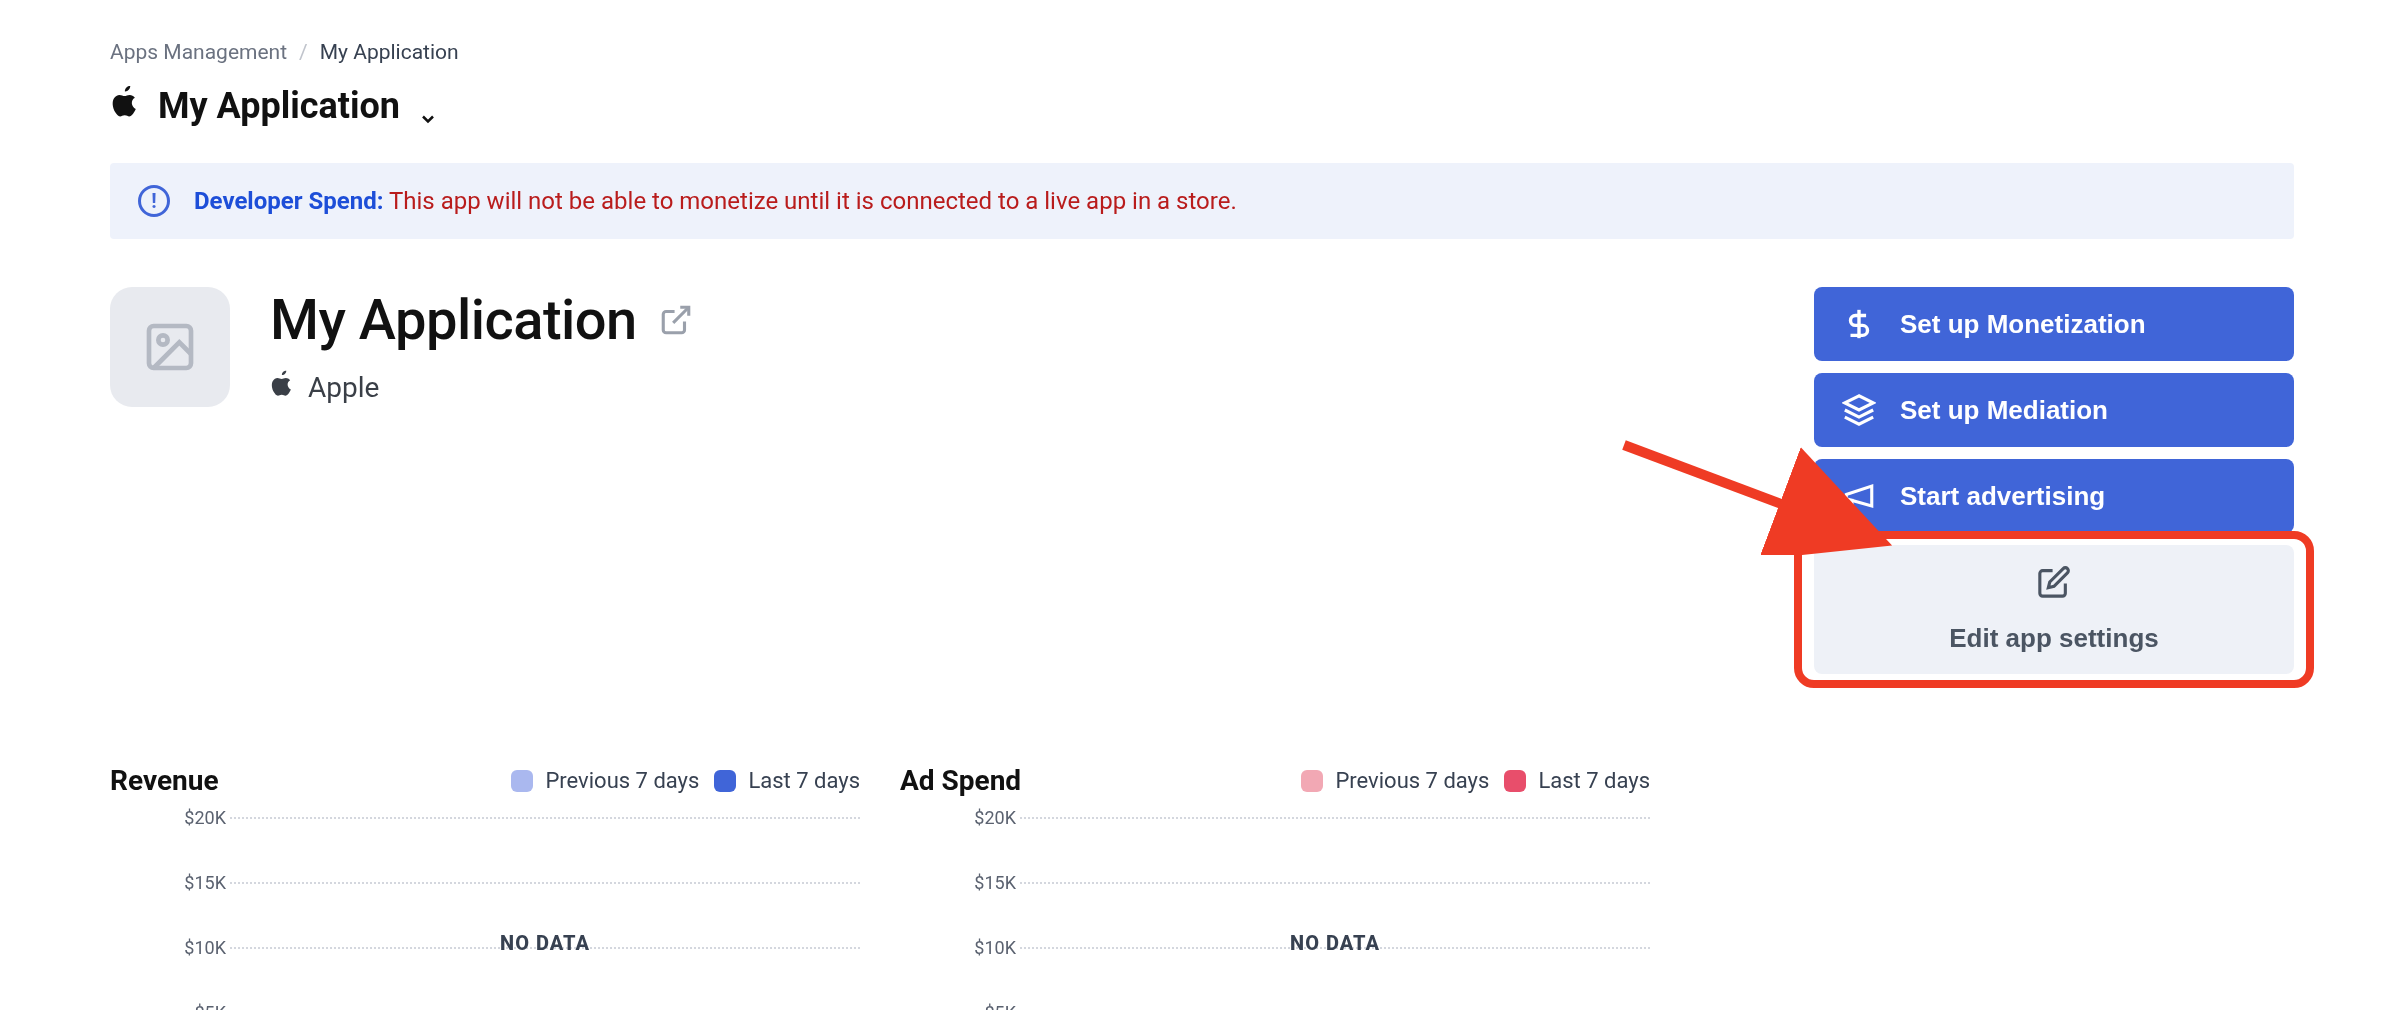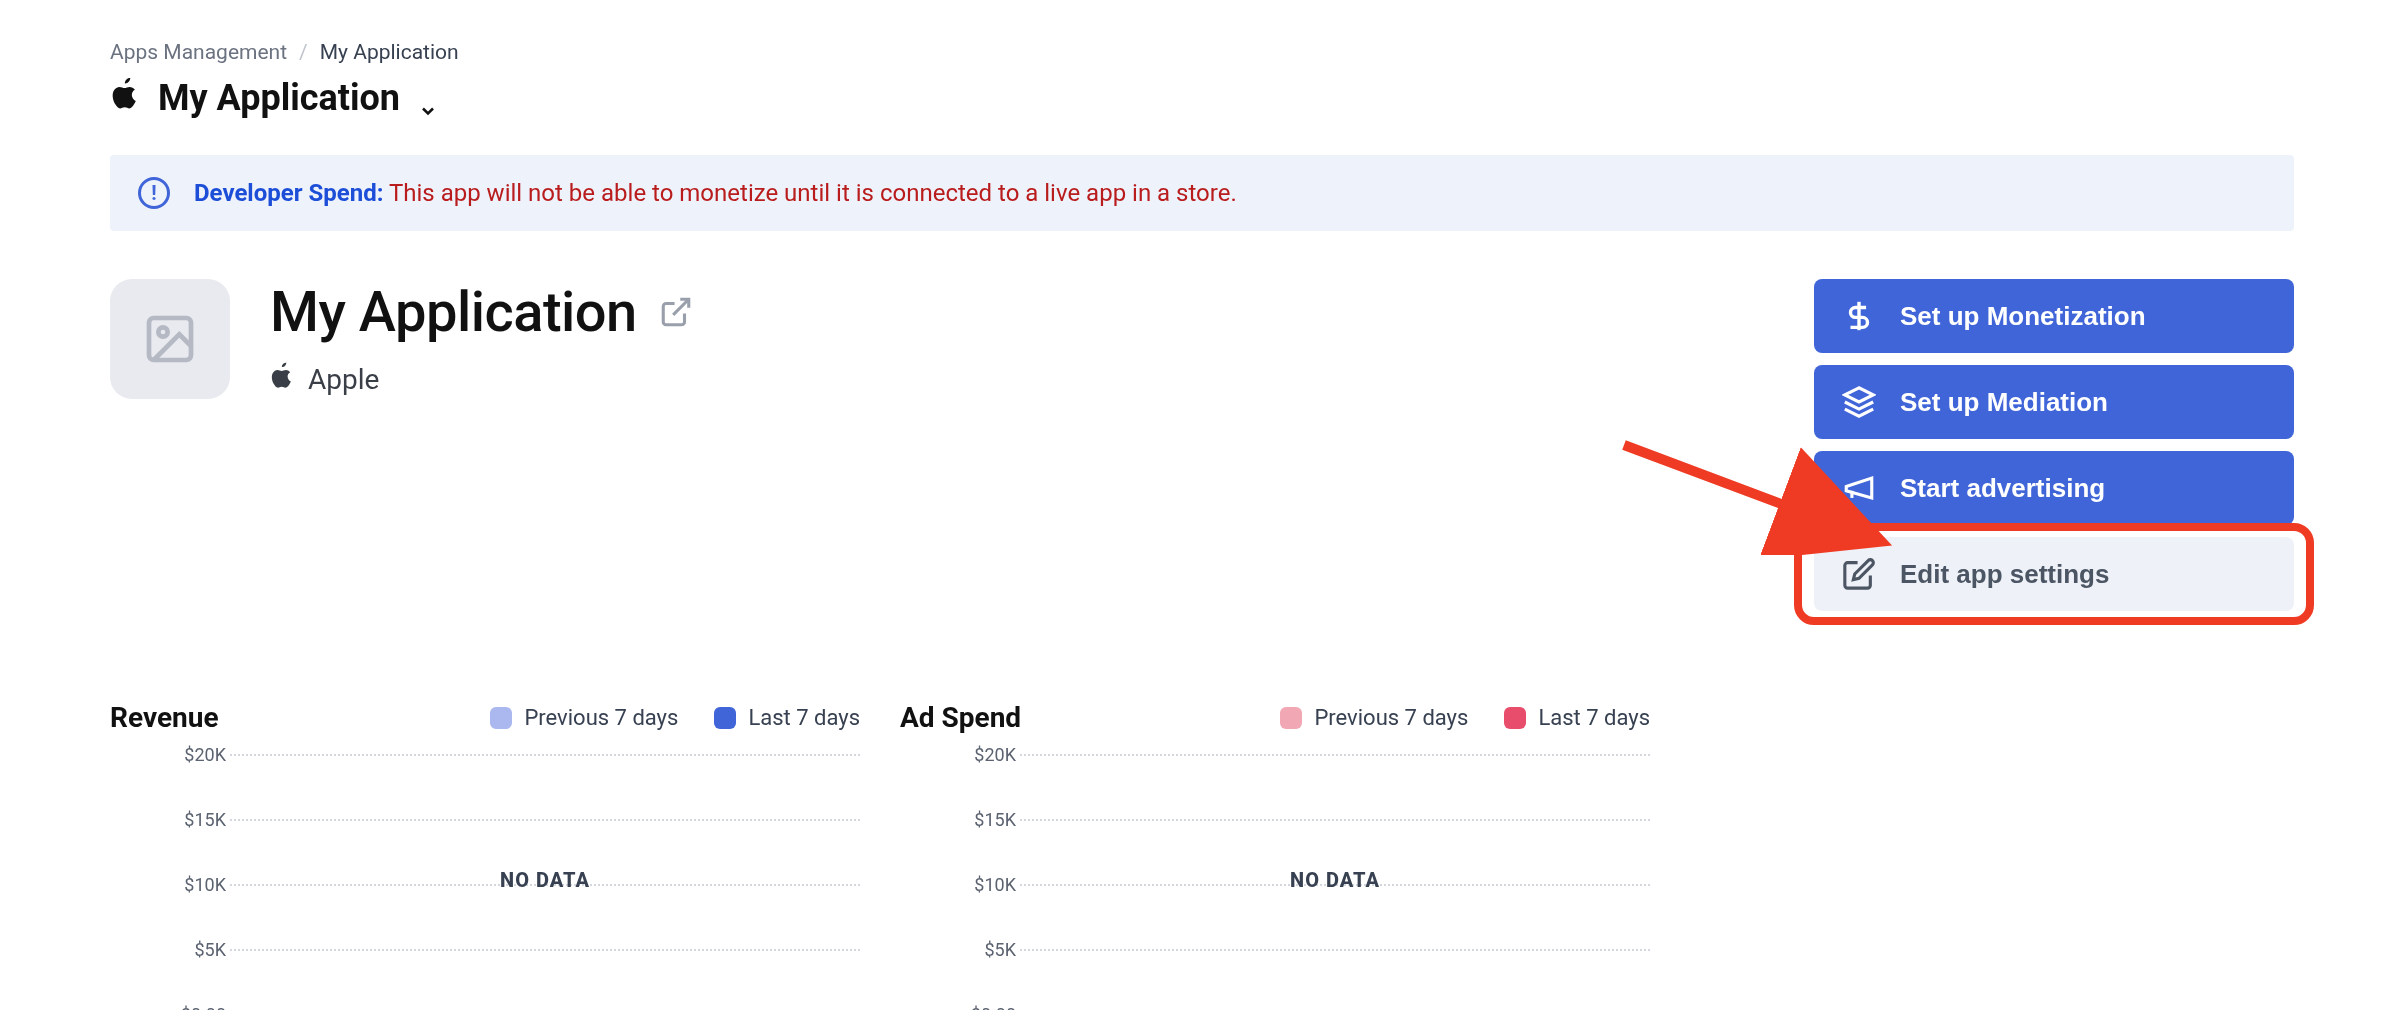--- a/index.html
+++ b/index.html
@@ -12,21 +12,21 @@
     font-size: 16px;
   }
 
   
   .breadcrumb {
     display: flex;
     align-items: flex-end;
     gap: 12px;
     font-size: 21px;
     color: #6b7280;
-    margin-bottom: 12px;
+    margin-bottom: 20px;
   }
   .breadcrumb-link { color: #6b7280; cursor: pointer; }
   .breadcrumb-sep  { color: #c0c4cc; }
   .breadcrumb-current { color: #374151; }
 
   
   .page-heading {
     display: flex;
     align-items: center;
     gap: 18px;
@@ -112,21 +112,21 @@
   }
 
   
   .charts-row { display: flex; gap: 40px; margin-top: 90px; width: 1540px; }
   .chart-panel { width: 750px; }
   .chart-head {
     display: flex; align-items: center; justify-content: space-between;
     margin-bottom: 20px;
   }
   .chart-title { font-size: 28px; font-weight: 700; }
-  .chart-legend { display: flex; gap: 36px; font-size: 22px; color: #374151; }
+  .chart-legend { display: flex; gap: 15px; font-size: 22px; color: #374151; }
   .legend-item { display: flex; align-items: center; gap: 12px; }
   .legend-swatch { width: 22px; height: 22px; border-radius: 6px; }
 
   .chart-body { position: relative; height: 280px; margin-left: 40px; }
   .chart-grid-row {
     position: absolute; left: 80px; right: 0;
     border-bottom: 2px dotted #d4d7de;
     height: 0;
   }
   .chart-y-label {
@@ -226,21 +226,21 @@
       <span>Set up Mediation</span>
     </button>
     <button class="btn btn-primary">
       <svg viewBox="0 0 24 24" fill="none" stroke="currentColor" stroke-width="2.2">
         <path d="M3 11l18-6v14L3 14z"></path>
           <path d="M7 14v5"></path>
       </svg>
       <span>Start advertising</span>
     </button>
     <div class="edit-highlight-wrap">
-      <button class="btn btn-secondary" style="width:100%;">
+      <button class="btn btn-secondary" style="width:100%;flex-direction:column;">
         <svg viewBox="0 0 24 24" fill="none" stroke="currentColor" stroke-width="2.2">
           <path d="M11 4H4a2 2 0 0 0-2 2v14a2 2 0 0 0 2 2h14a2 2 0 0 0 2-2v-7"></path>
           <path d="M18.5 2.5a2.121 2.121 0 0 1 3 3L12 15l-4 1 1-4 9.5-9.5z"></path>
         </svg>
         <span>Edit app settings</span>
       </button>
       <div class="edit-highlight"></div>
     </div>
   </div>
 </div>

